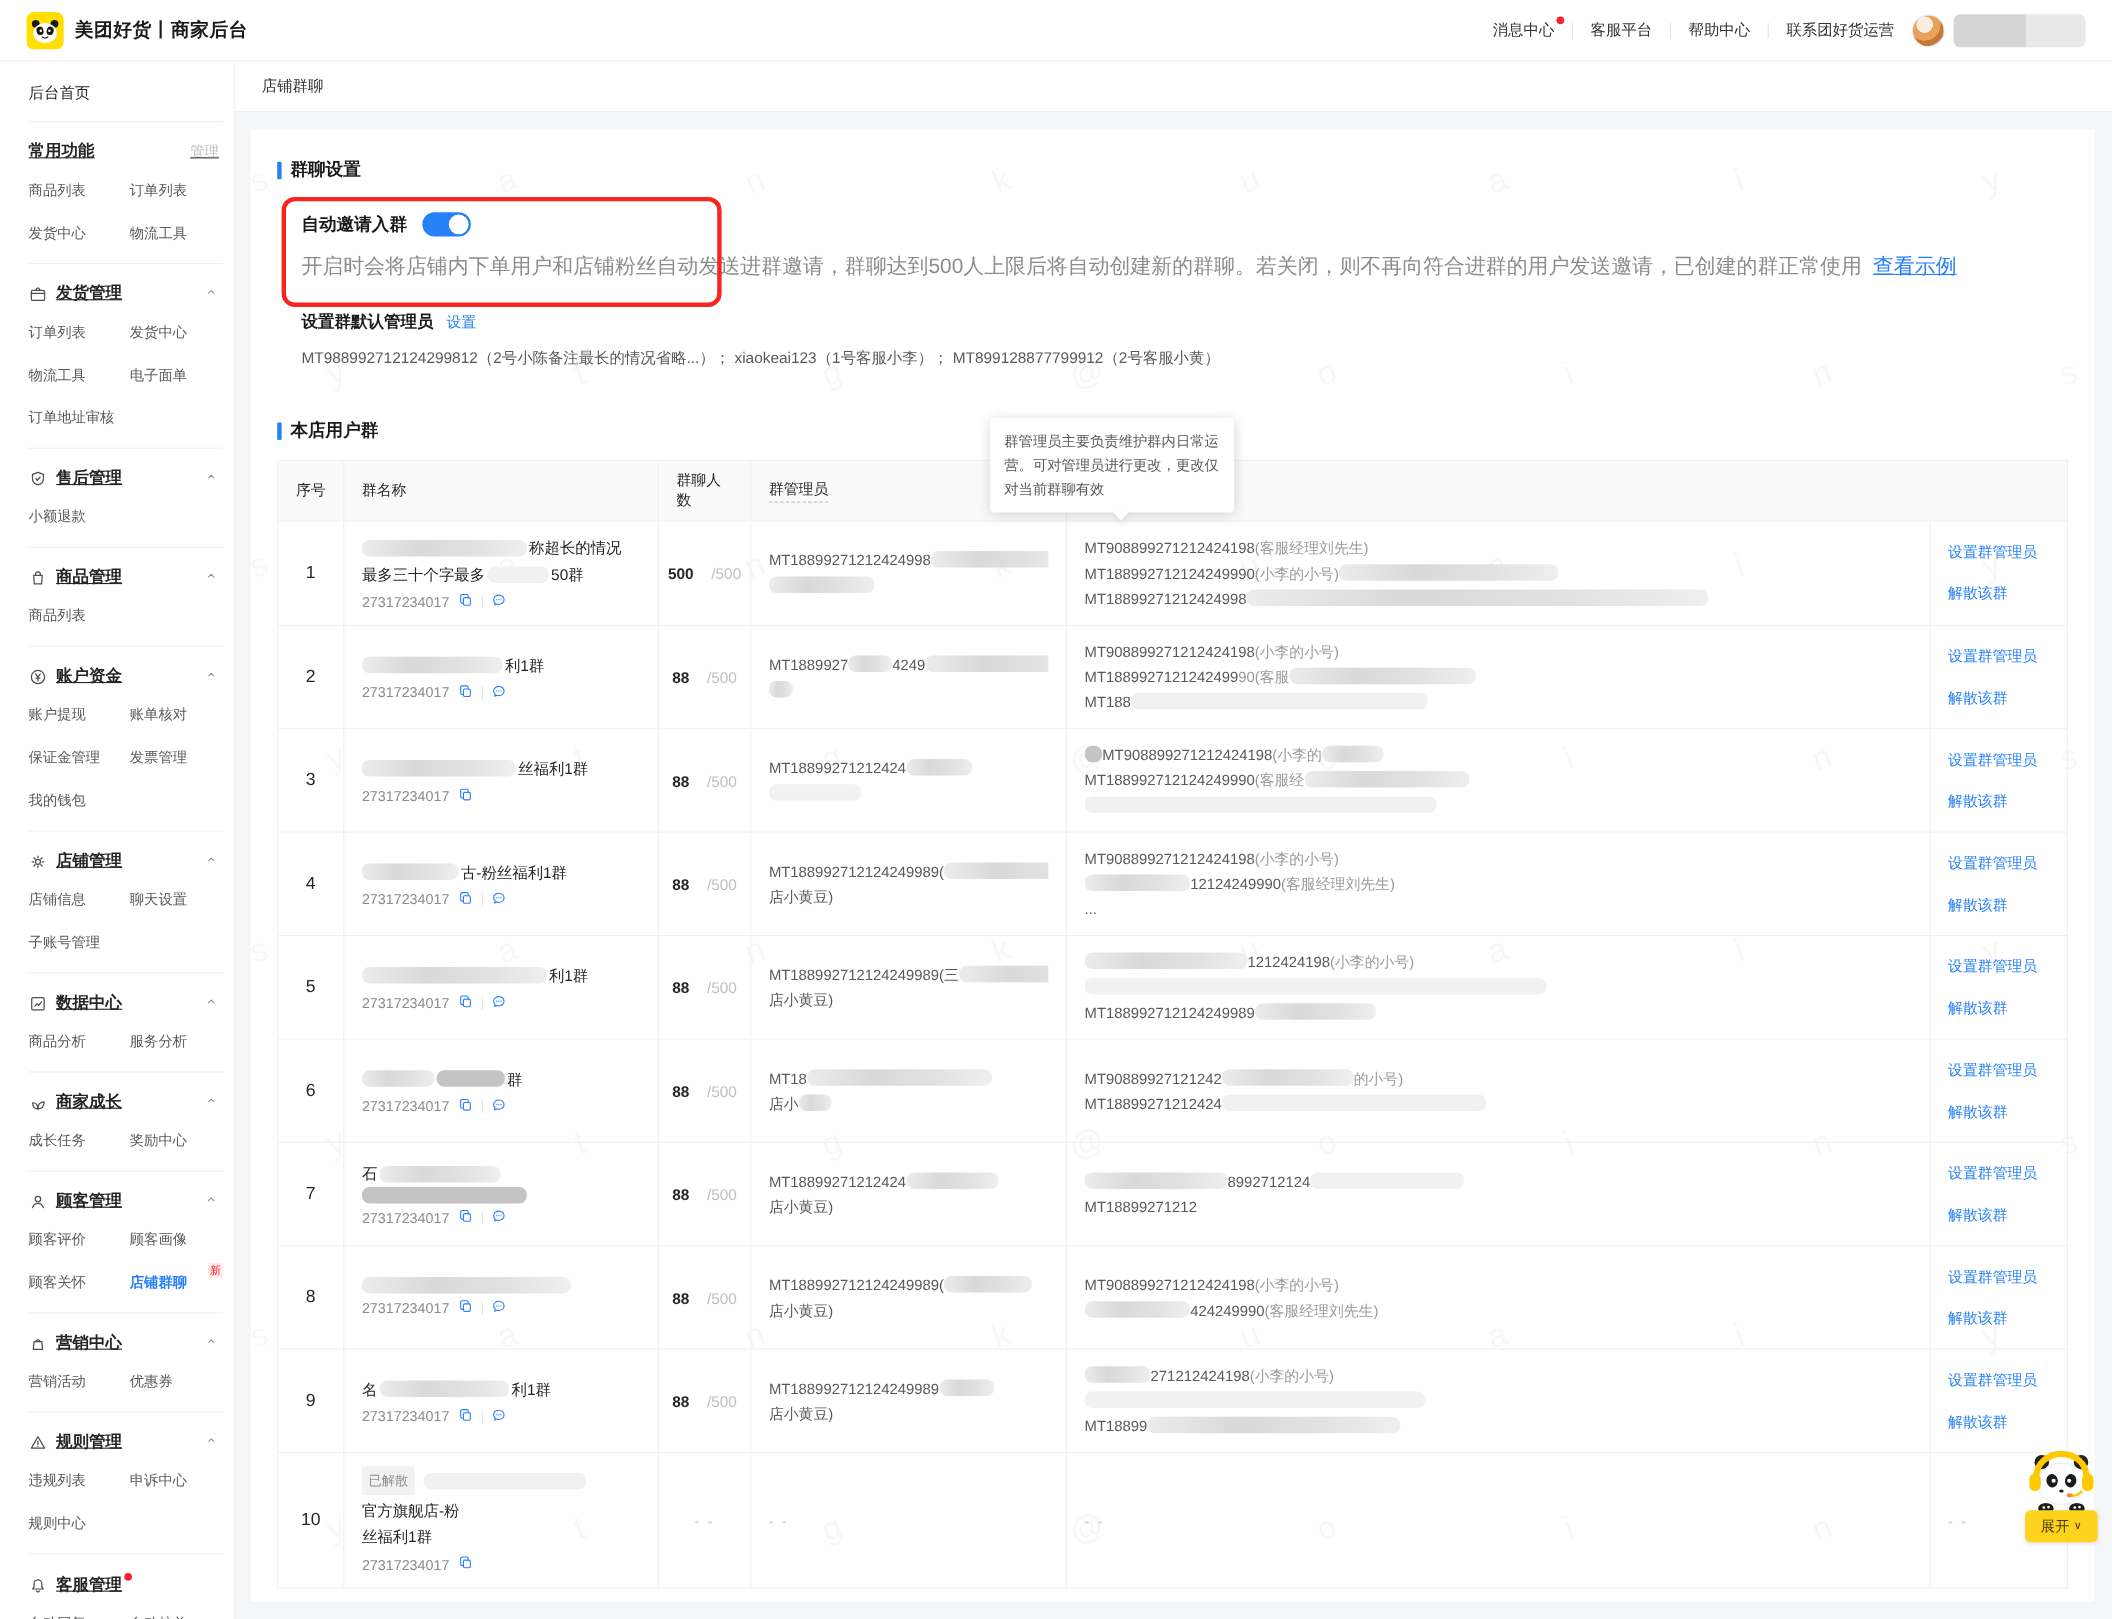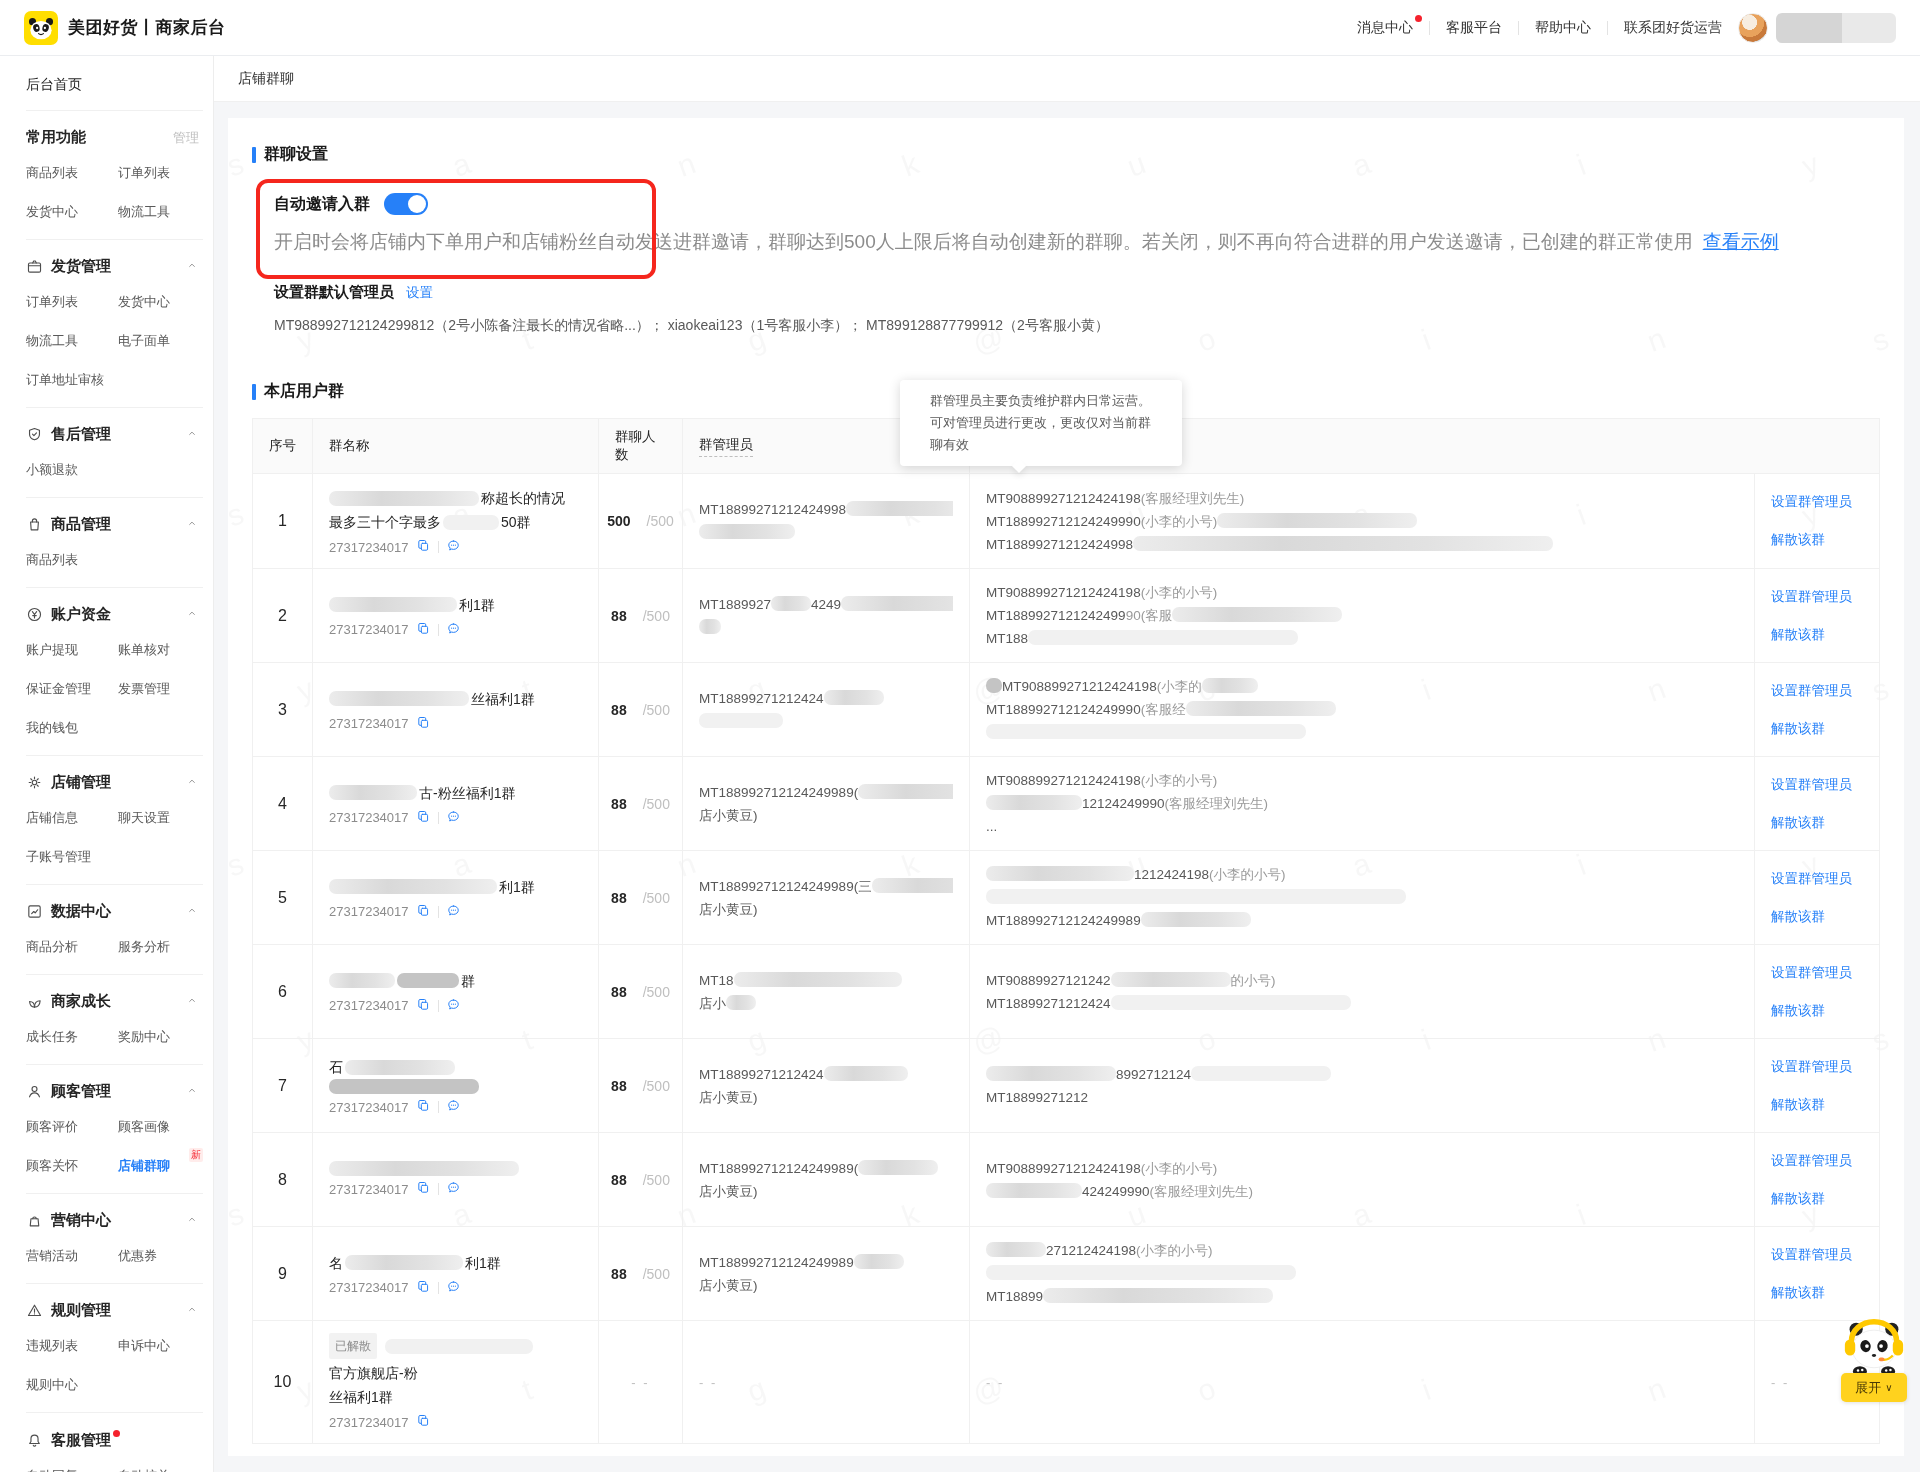--- a/index.html
+++ b/index.html
@@ -14,21 +14,21 @@
   .topnav .dot{position:absolute;top:-2px;right:-7px;width:7px;height:7px;border-radius:50%;background:#f5222d;}
   .topnav .sep{width:1px;height:14px;background:#e3e3e3;}
   .avatar{width:30px;height:30px;border-radius:50%;margin-left:14px;background:radial-gradient(circle at 38% 30%,#f7ede0 0 28%,#e8a25c 29% 55%,#c8793a 56% 75%,#cfcfcf 76%);border:1px solid #eee;}
   .userpill{width:120px;height:30px;border-radius:6px;margin-left:8px;background:linear-gradient(90deg,#d5d5d5 55%,#e9e9e9 55%);}
   
   .layout{display:flex;height:1416px;}
   .sidebar{width:214px;background:#fff;border-right:1px solid #ededed;padding:0 0 20px 0;overflow:hidden;flex:0 0 auto;}
   .side-home{padding:20px 0 16px 26px;font-size:14px;color:#262626;}
   .side-div{border-bottom:1px solid #f0f0f0;margin:0 10px 0 26px;}
   .side-sec{padding:17px 14px 18px 26px;}
-  .sec-head{display:flex;align-items:center;gap:8px;font-size:15px;font-weight:bold;color:#262626;}
+  .sec-head{display:flex;align-items:flex-end;gap:8px;font-size:15px;font-weight:bold;color:#262626;text-decoration:underline;}
   .sec-head svg{flex:0 0 auto;}
   .sec-head .right{margin-left:auto;color:#bfbfbf;font-weight:normal;font-size:13px;}
   .sec-head .chev{margin-left:auto;color:#8c8c8c;}
   .sec-items{display:grid;grid-template-columns:92px 1fr;row-gap:21px;margin-top:17px;font-size:13px;color:#595959;}
   .sec-items a{color:#595959;position:relative;white-space:nowrap;}
   .sec-items a.active{color:#2680f8;font-weight:bold;}
   .badge-new{position:absolute;top:-9px;right:-4px;font-size:10px;color:#f5222d;background:#ffeceb;padding:0 2px;border-radius:2px;font-weight:normal;}
   .reddot{display:inline-block;width:7px;height:7px;border-radius:50%;background:#f5222d;vertical-align:8px;margin-left:2px;}
   
   .main{flex:1;display:flex;flex-direction:column;min-width:0;}
@@ -44,21 +44,21 @@
   .invite-label{font-size:16px;font-weight:bold;color:#1a1a1a;}
   .toggle{width:44px;height:22px;border-radius:11px;background:#2680f8;position:relative;cursor:pointer;}
   .toggle .knob{position:absolute;top:2px;right:2px;width:18px;height:18px;border-radius:50%;background:#fff;}
   .desc{margin-top:14px;font-size:19px;color:#8c8c8c;white-space:nowrap;}
   .desc a{color:#2680f8;text-decoration:underline;margin-left:10px;}
   .admin-title{margin-top:28px;margin-left:22px;font-size:15px;font-weight:bold;color:#1a1a1a;display:flex;align-items:center;gap:12px;}
   .admin-title a{color:#2680f8;font-size:13.5px;font-weight:normal;}
   .admin-list{margin-top:15px;margin-left:22px;font-size:14px;color:#595959;}
   .sec-title.t2{margin-top:46px;}
   
-  .tooltip{position:absolute;left:648px;top:236px;width:282px;background:#fff;border-radius:4px;box-shadow:0 2px 12px rgba(0,0,0,.16);padding:10px 30px;font-size:13px;line-height:1.7;color:#595959;z-index:5;}
+  .tooltip{position:absolute;left:648px;top:236px;width:222px;background:#fff;border-radius:4px;box-shadow:0 2px 12px rgba(0,0,0,.16);padding:10px 13px;font-size:13px;line-height:1.7;color:#595959;z-index:5;}
   .tooltip::after{content:'';position:absolute;left:114px;bottom:-5px;width:10px;height:10px;background:#fff;transform:rotate(45deg);box-shadow:3px 3px 6px rgba(0,0,0,.07);}
   
   .table{margin-top:16px;border:1px solid #f0f0f0;}
   .tr{display:grid;grid-template-columns:60px 286px 84px 287px 1fr 124px;border-bottom:1px solid #f0f0f0;}
   .tr:last-child{border-bottom:none;}
   .tr>div{padding:12px 16px;border-right:1px solid #f0f0f0;display:flex;flex-direction:column;justify-content:center;min-width:0;}
   .tr>div:last-child{border-right:none;}
   .tr.head{background:#fafafa;min-height:40px;}
   .tr.head>div{padding:9px 16px;font-size:13.5px;color:#262626;}
   .tr.body{min-height:94px;}

